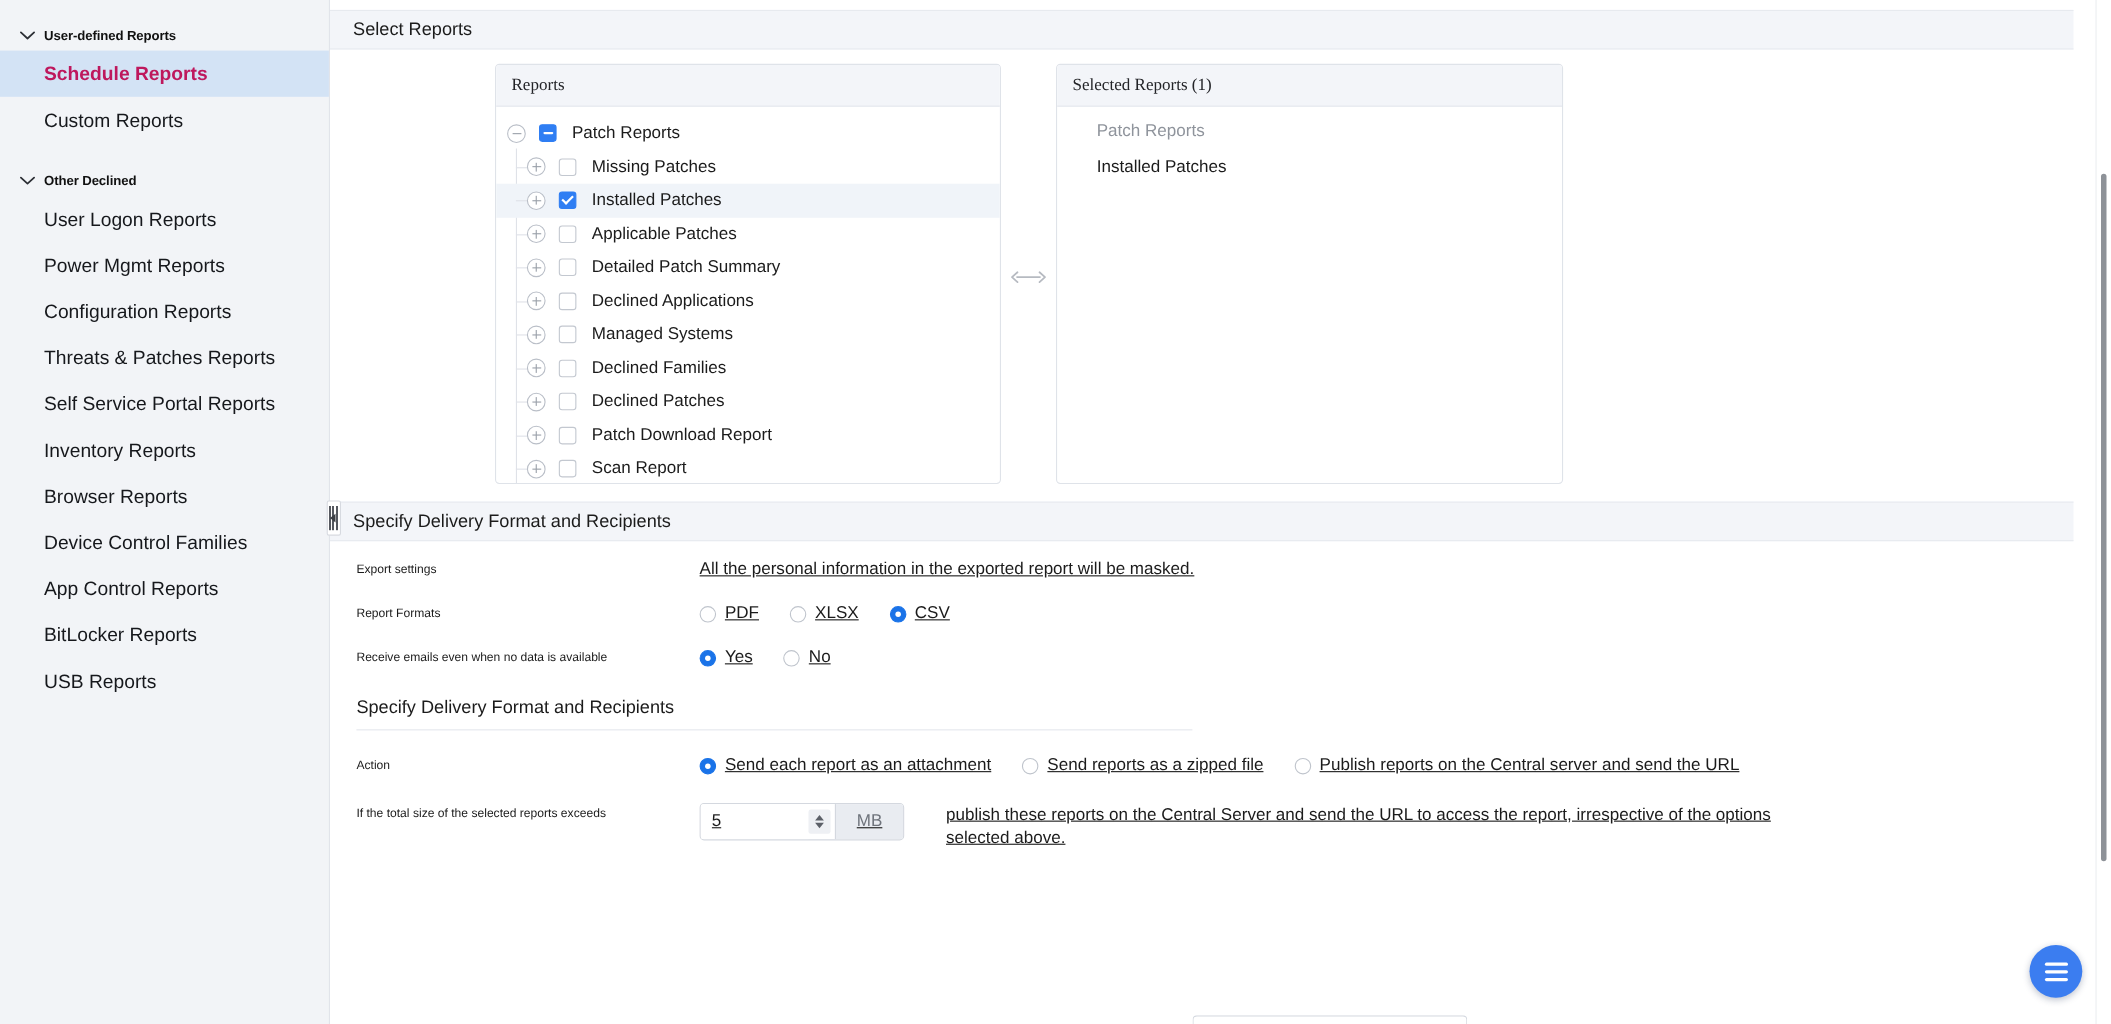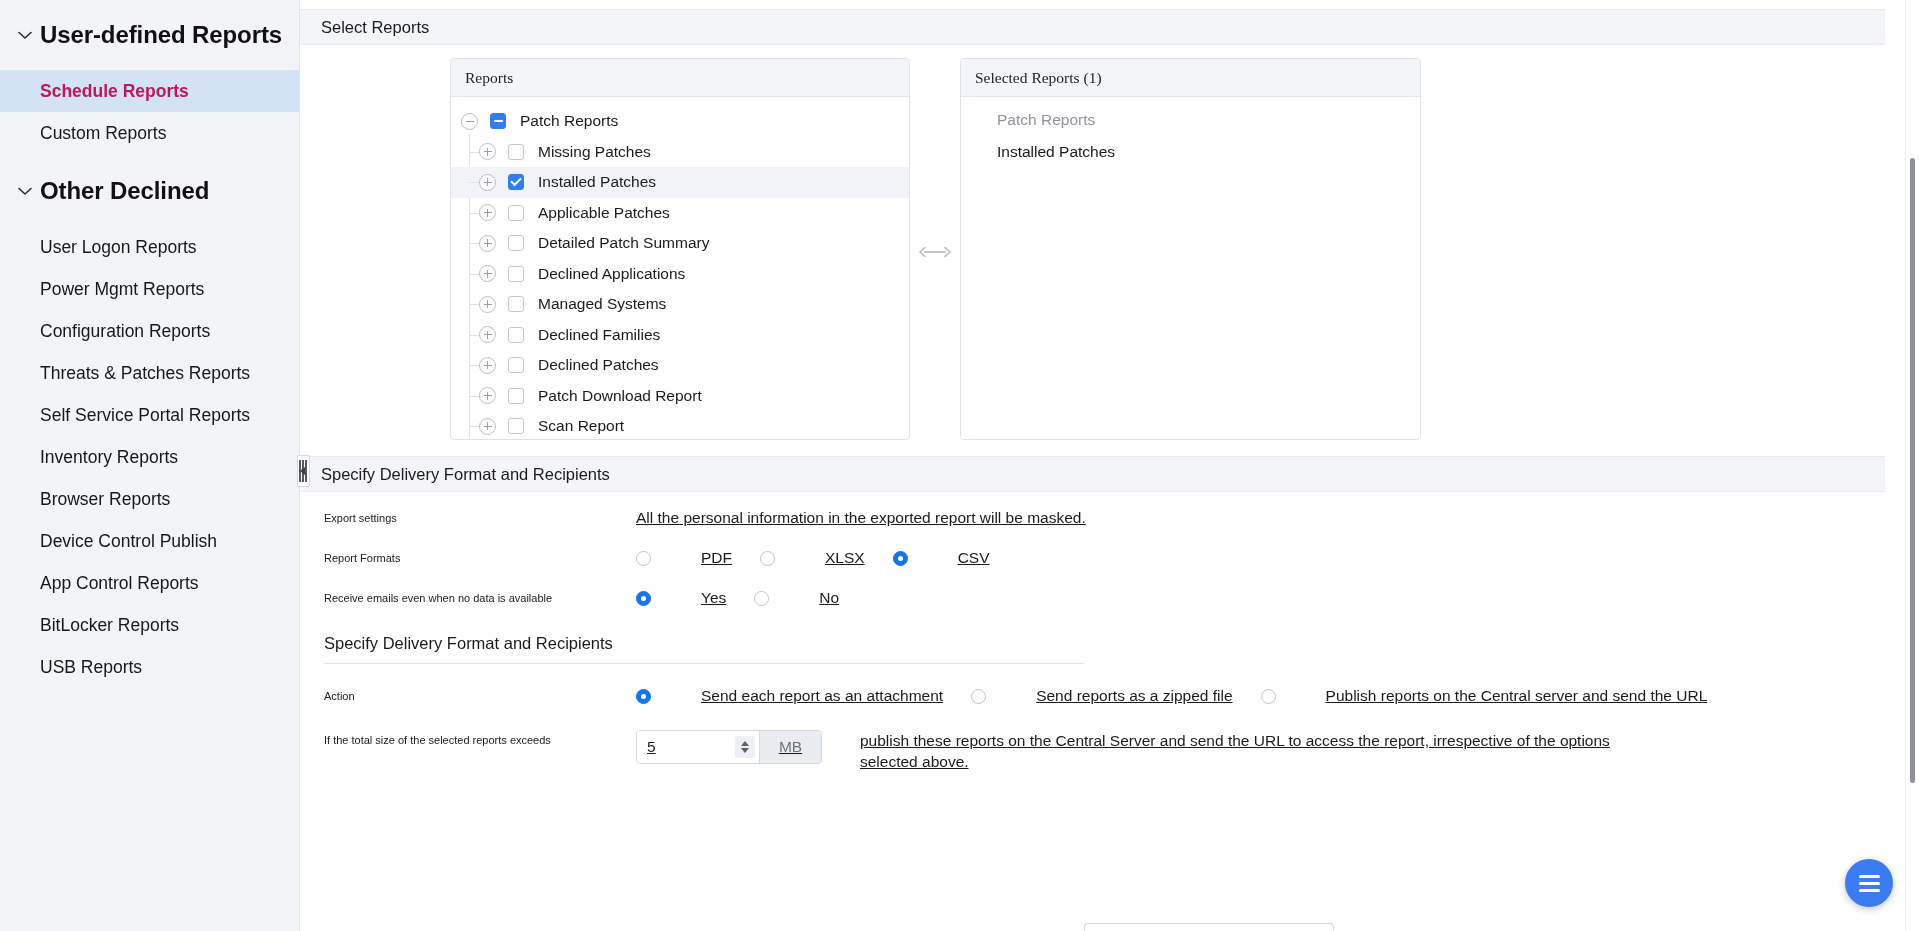--- a/index.html
+++ b/index.html
@@ -16,22 +16,22 @@
   .sidebar {
     width: 300px; height: 931px;
     background: #f2f4f7;
     border-right: 1px solid #e1e4ea;
     padding-top: 14px;
     position: relative;
     flex: 0 0 300px;
   }
   .side-group-head {
     display: flex; align-items: center;
-    padding: 7px 0 21px 14px;
-    font-size: 24px; font-weight: bold; color: #111;
+    padding: 7px 0 3px 14px;
+    font-size: 12px; font-weight: bold; color: #111;
     letter-spacing: -0.1px;
   }
   .side-group-head .chev {
     width: 22px; height: 22px; flex: 0 0 22px;
     display: flex; align-items: center; justify-content: center;
     margin-right: 4px;
   }
   .side-group-head .chev svg { display: block; }
   .side-item {
     font-size: 17.5px; color: #16181c;
@@ -187,21 +187,20 @@
     border-bottom: 1px solid #e4e7ed;
   }
   .r-action { padding-top: 22px; }
   .r-size   { padding-top: 24px; }
   .r-size .flabel { padding-left: 24px; }
 
   .radio-set { display: flex; align-items: center; gap: 0px; }
   .radio {
     display: flex; align-items: center; cursor: pointer; margin-right: 28px;
     white-space: nowrap;
-    gap: 42px;
   }
   .radio .rdot {
     width: 15px; height: 15px; border-radius: 50%;
     border: 1.4px solid #bfc4cc; background: #fff;
     flex: 0 0 15px; margin-right: 8px;
     display: flex; align-items: center; justify-content: center;
   }
   .radio.on .rdot { border-color: #1a73e8; background: #1a73e8; }
   .radio.on .rdot::after {
     content: ""; width: 5px; height: 5px; border-radius: 50%; background: #fff; display: block;
@@ -290,21 +289,21 @@
       </span>
       <span>Other Declined</span>
     </div>
     <div class="side-item"><span>User Logon Reports</span></div>
     <div class="side-item"><span>Power Mgmt Reports</span></div>
     <div class="side-item"><span>Configuration Reports</span></div>
     <div class="side-item"><span>Threats &amp; Patches Reports</span></div>
     <div class="side-item"><span>Self Service Portal Reports</span></div>
     <div class="side-item"><span>Inventory Reports</span></div>
     <div class="side-item"><span>Browser Reports</span></div>
-    <div class="side-item"><span>Device Control Publish</span></div>
+    <div class="side-item"><span>Device Control Families</span></div>
     <div class="side-item"><span>App Control Reports</span></div>
     <div class="side-item"><span>BitLocker Reports</span></div>
     <div class="side-item"><span>USB Reports</span></div>
   </aside>
 
   <div class="collapse-handle">
     <span class="grip">
         <span class="arr"></span>
       </span>
   </div>

